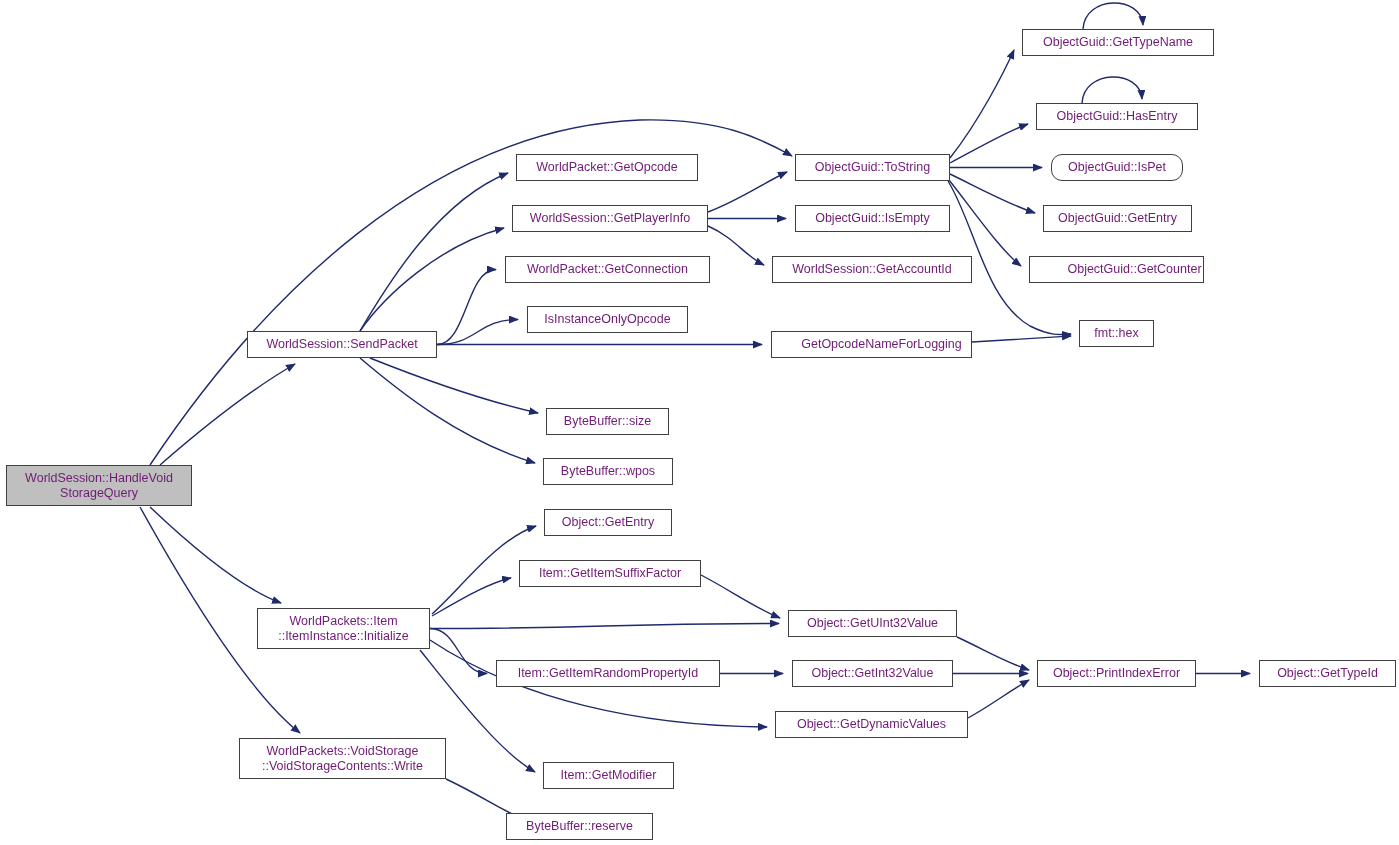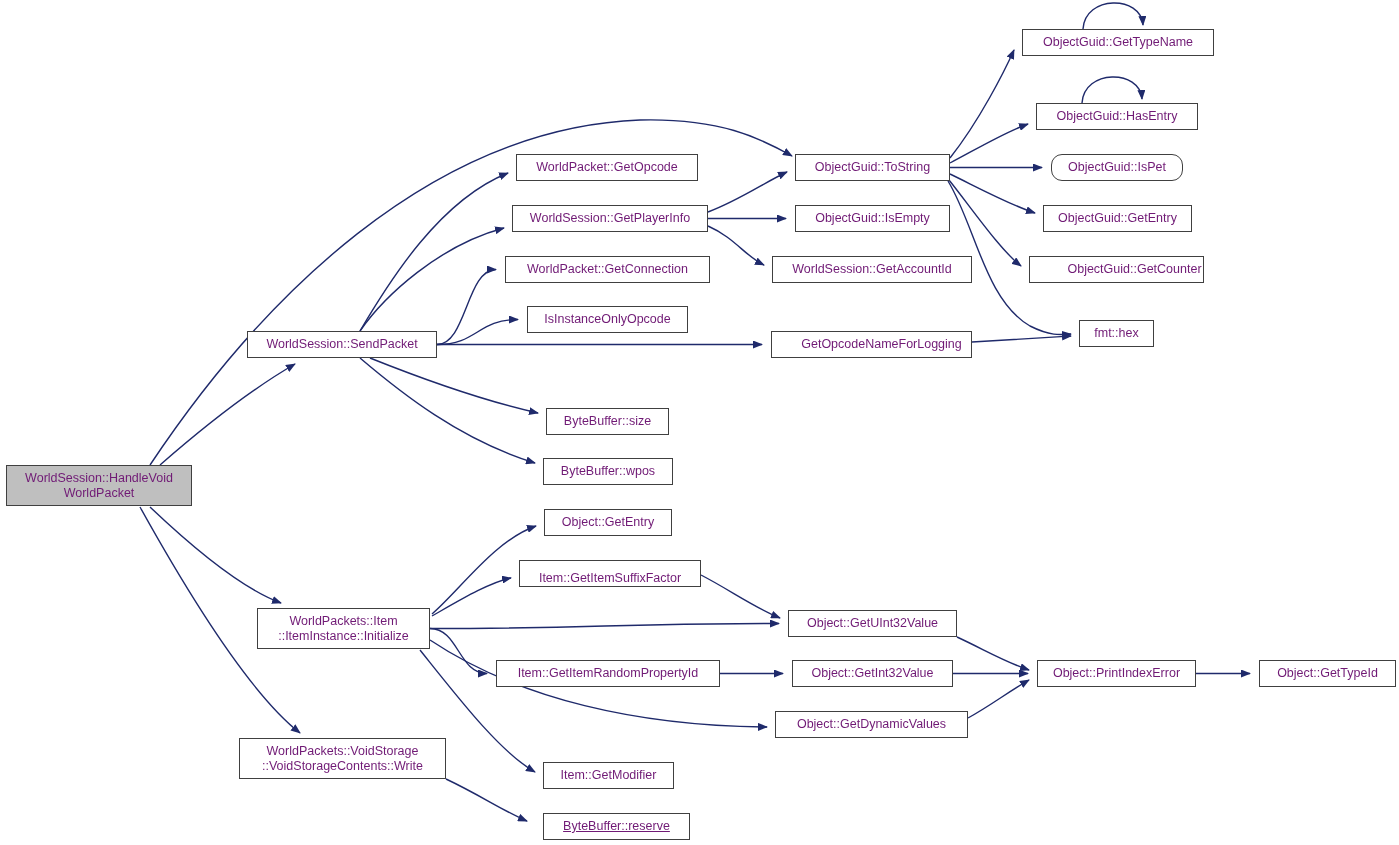--- a/index.html
+++ b/index.html
@@ -95,47 +95,47 @@
         <path d="M 957,637 C 985,650 1005,662 1029,670" marker-end="url(#arrow)"></path>
         <path d="M 953,673.5 C 990.5,673.5 990.5,673.5 1028,673.5" marker-end="url(#arrow)"></path>
         <path d="M 968,718 C 990,706 1008,692 1029,680" marker-end="url(#arrow)"></path>
         <path d="M 1196,673.5 C 1223,673.5 1223,673.5 1250,673.5" marker-end="url(#arrow)"></path>
         <path d="M 446,779 C 480,795 505,812 527,821" marker-end="url(#arrow)"></path>
       </g>
   </svg>
 
   <div id="nodes">
       <div class="node root" style="left: 6px; top: 465px; width: 186px; height: 41px;"><span class="label">WorldSession::HandleVoid
-WorldPacket</span></div>
+StorageQuery</span></div>
       <div class="node" style="left: 247px; top: 331px; width: 190px; height: 27px;"><span class="label">WorldSession::SendPacket</span></div>
       <div class="node" style="left: 516px; top: 154px; width: 182px; height: 27px;"><span class="label">WorldPacket::GetOpcode</span></div>
       <div class="node" style="left: 512px; top: 205px; width: 196px; height: 27px;"><span class="label">WorldSession::GetPlayerInfo</span></div>
       <div class="node" style="left: 505px; top: 256px; width: 205px; height: 27px; justify-content: flex-end;"><span class="label">WorldPacket::GetConnection</span></div>
       <div class="node" style="left: 527px; top: 306px; width: 161px; height: 27px;"><span class="label">IsInstanceOnlyOpcode</span></div>
       <div class="node" style="left: 546px; top: 408px; width: 123px; height: 27px;"><span class="label">ByteBuffer::size</span></div>
       <div class="node" style="left: 543px; top: 458px; width: 130px; height: 27px;"><span class="label">ByteBuffer::wpos</span></div>
       <div class="node" style="left: 771px; top: 331px; width: 201px; height: 27px; padding-left: 20px;"><span class="label">GetOpcodeNameForLogging</span></div>
       <div class="node" style="left: 795px; top: 154px; width: 155px; height: 27px;"><span class="label">ObjectGuid::ToString</span></div>
       <div class="node" style="left: 795px; top: 205px; width: 155px; height: 27px;"><span class="label">ObjectGuid::IsEmpty</span></div>
       <div class="node" style="left: 772px; top: 256px; width: 200px; height: 27px;"><span class="label">WorldSession::GetAccountId</span></div>
       <div class="node" style="left: 1022px; top: 29px; width: 192px; height: 27px;"><span class="label">ObjectGuid::GetTypeName</span></div>
       <div class="node" style="left: 1036px; top: 103px; width: 162px; height: 27px;"><span class="label">ObjectGuid::HasEntry</span></div>
       <div class="node" style="left: 1051px; top: 154px; width: 132px; height: 27px; border-radius: 11px;"><span class="label">ObjectGuid::IsPet</span></div>
       <div class="node" style="left: 1043px; top: 205px; width: 149px; height: 27px;"><span class="label">ObjectGuid::GetEntry</span></div>
       <div class="node" style="left: 1029px; top: 256px; width: 175px; height: 27px; padding-left: 36px;"><span class="label">ObjectGuid::GetCounter</span></div>
       <div class="node" style="left: 1079px; top: 320px; width: 75px; height: 27px;"><span class="label">fmt::hex</span></div>
       <div class="node" style="left: 544px; top: 509px; width: 128px; height: 27px;"><span class="label">Object::GetEntry</span></div>
-      <div class="node" style="left: 519px; top: 560px; width: 182px; height: 27px; align-items: flex-end;"><span class="label">Item::GetItemSuffixFactor</span></div>
+      <div class="node" style="left: 519px; top: 560px; width: 182px; height: 27px;"><span class="label">Item::GetItemSuffixFactor</span></div>
       <div class="node" style="left: 257px; top: 608px; width: 173px; height: 41px;"><span class="label">WorldPackets::Item
 ::ItemInstance::Initialize</span></div>
       <div class="node" style="left: 496px; top: 660px; width: 224px; height: 27px;"><span class="label">Item::GetItemRandomPropertyId</span></div>
       <div class="node" style="left: 239px; top: 738px; width: 207px; height: 41px;"><span class="label">WorldPackets::VoidStorage
 ::VoidStorageContents::Write</span></div>
       <div class="node" style="left: 543px; top: 762px; width: 131px; height: 27px;"><span class="label">Item::GetModifier</span></div>
-      <div class="node" style="left: 543px; top: 813px; width: 147px; height: 27px; text-decoration: underline;"><span class="label">ByteBuffer::reserve</span></div>
+      <div class="node" style="left: 506px; top: 813px; width: 147px; height: 27px;"><span class="label">ByteBuffer::reserve</span></div>
       <div class="node" style="left: 788px; top: 610px; width: 169px; height: 27px; align-items: center;"><span class="label">Object::GetUInt32Value</span></div>
       <div class="node" style="left: 792px; top: 660px; width: 161px; height: 27px;"><span class="label">Object::GetInt32Value</span></div>
       <div class="node" style="left: 775px; top: 711px; width: 193px; height: 27px;"><span class="label">Object::GetDynamicValues</span></div>
       <div class="node" style="left: 1037px; top: 660px; width: 159px; height: 27px;"><span class="label">Object::PrintIndexError</span></div>
       <div class="node" style="left: 1259px; top: 660px; width: 137px; height: 27px;"><span class="label">Object::GetTypeId</span></div>
     </div>
 
 </div>
 
 </body></html>

